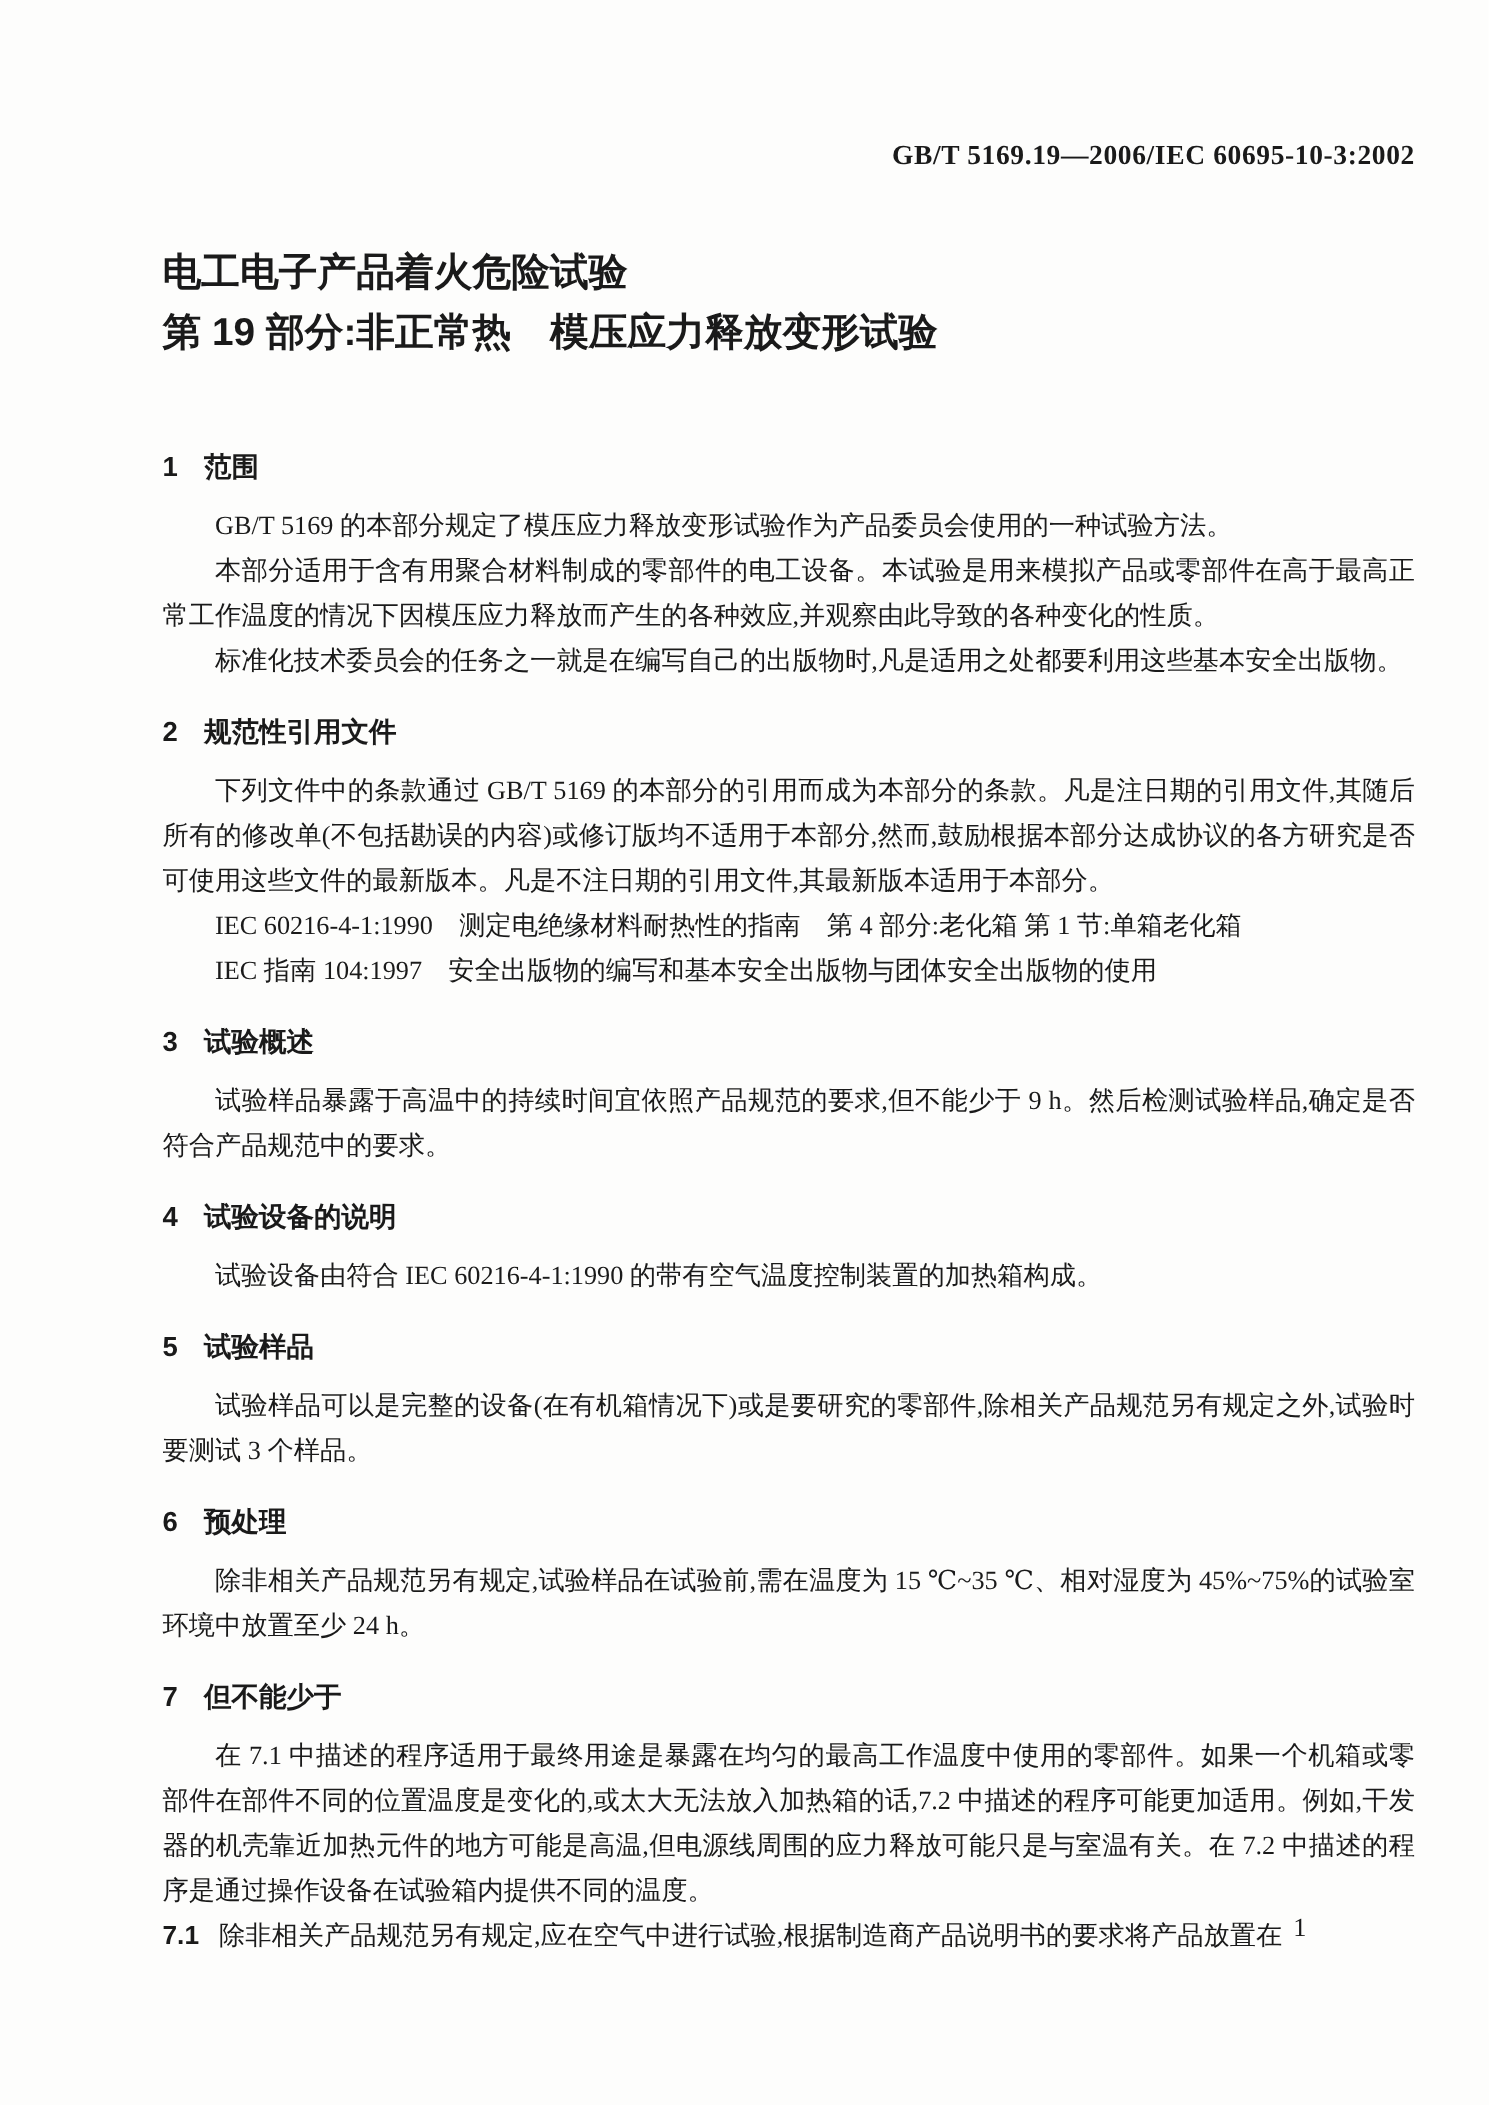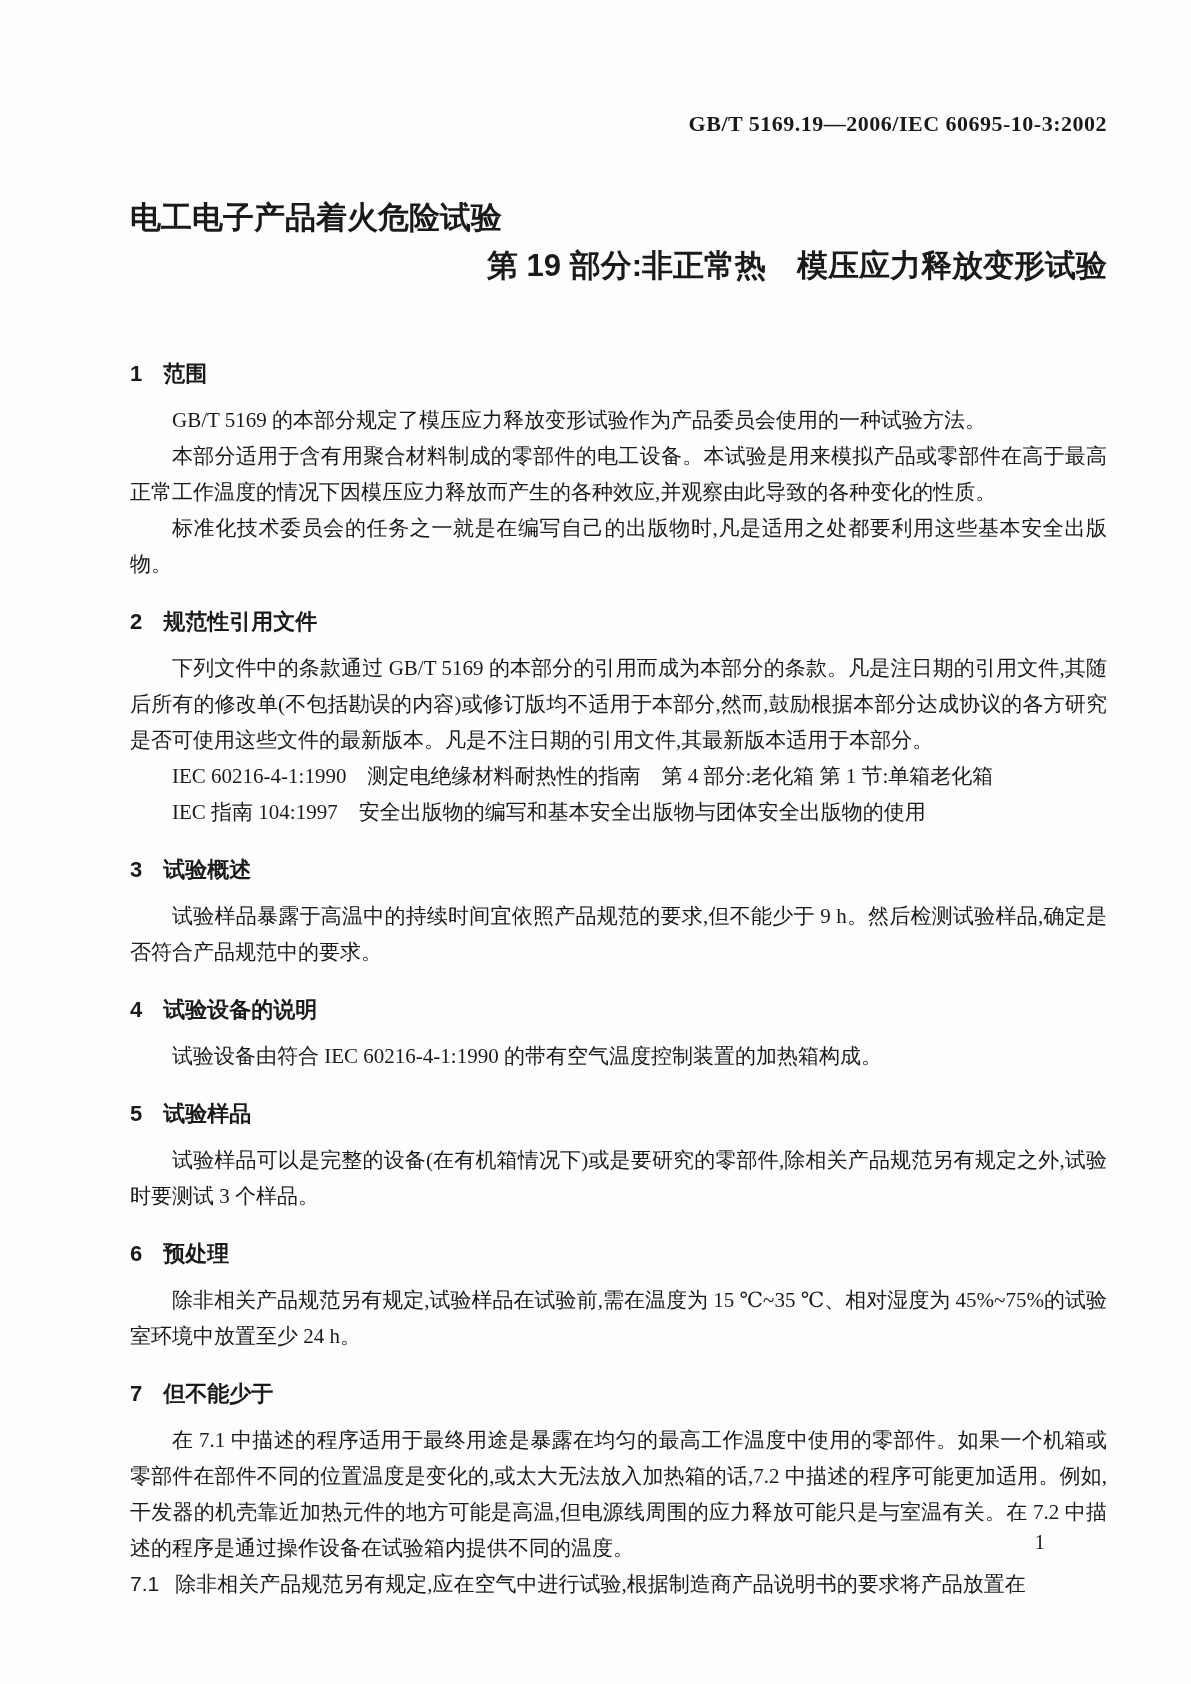--- a/index.html
+++ b/index.html
@@ -5,42 +5,42 @@
   html,body{margin:0;padding:0;background:#ffffff;}
   .page{
     position:relative;
     width:1191px;
     height:1684px;
     margin:0 auto;
     background:#fdfdfc;
     color:#1a1a1a;
     font-family:"Liberation Serif","DejaVu Serif",serif;
     box-sizing:border-box;
-    padding:110px 84px 0 130px;
+    padding:110px 59px 0 130px;
     overflow:hidden;
   }
   .doc-header{
     text-align:right;
     font-weight:bold;
     font-size:22px;
     line-height:28px;
     letter-spacing:0.5px;
     white-space:nowrap;
   }
   .doc-title-1{
     margin-top:58px;
     text-align:left;
     font-family:"Liberation Sans","DejaVu Sans",sans-serif;
     font-weight:bold;
     font-size:31px;
     line-height:44px;
   }
   .doc-title-2{
     margin-top:4px;
-    text-align:right;
+    text-align:left;
     font-family:"Liberation Sans","DejaVu Sans",sans-serif;
     font-weight:bold;
     font-size:31px;
     line-height:44px;
   }
   .sec-heading{
     margin:26px 0 14px 0;
     font-family:"Liberation Sans","DejaVu Sans",sans-serif;
     font-weight:bold;
     font-size:22px;
@@ -63,21 +63,21 @@
     white-space:nowrap;
   }
   .clause{
     margin:0;
     font-size:21px;
     line-height:36px;
     text-align:justify;
   }
   .clause .clause-num{
     font-family:"Liberation Sans","DejaVu Sans",sans-serif;
-    font-weight:normal;
+    font-weight:bold;
     margin-right:16px;
   }
   .page-number{
     position:absolute;
     top:1524px;
     right:146px;
     font-size:21px;
     line-height:36px;
   }
 </style>

